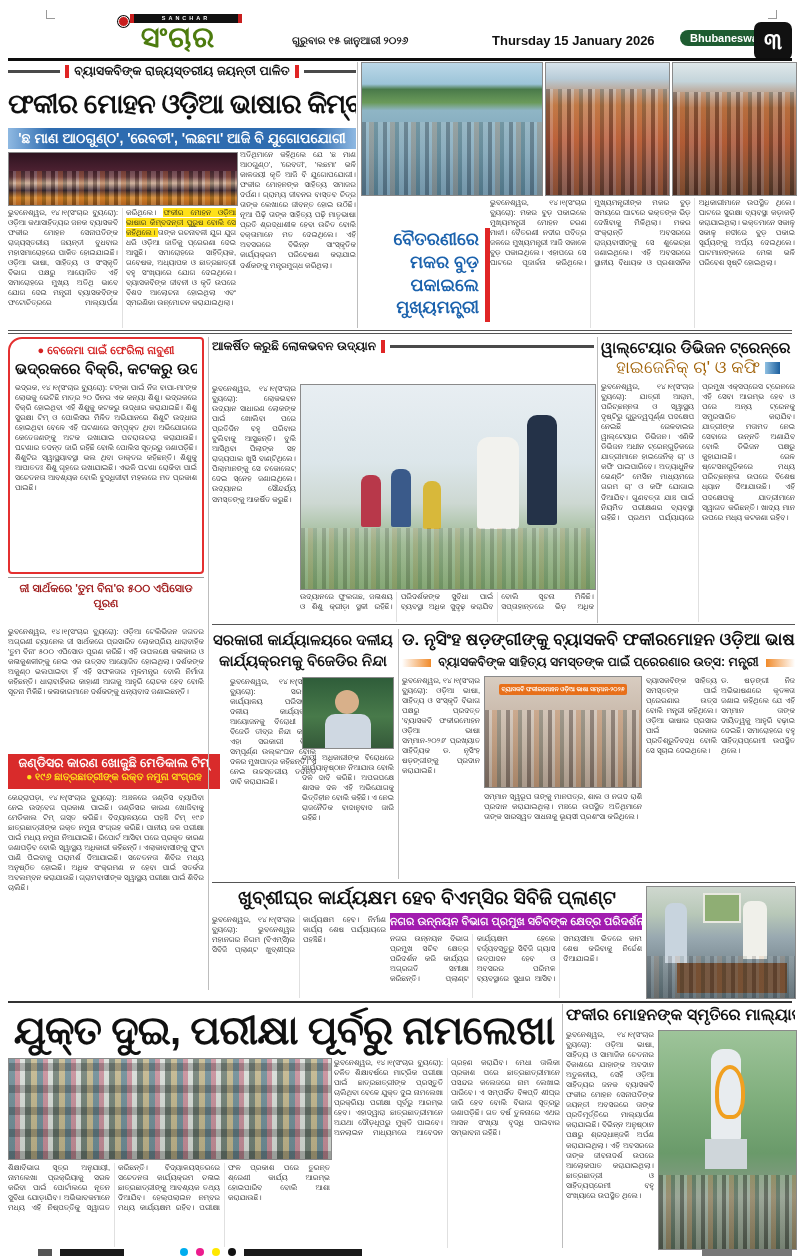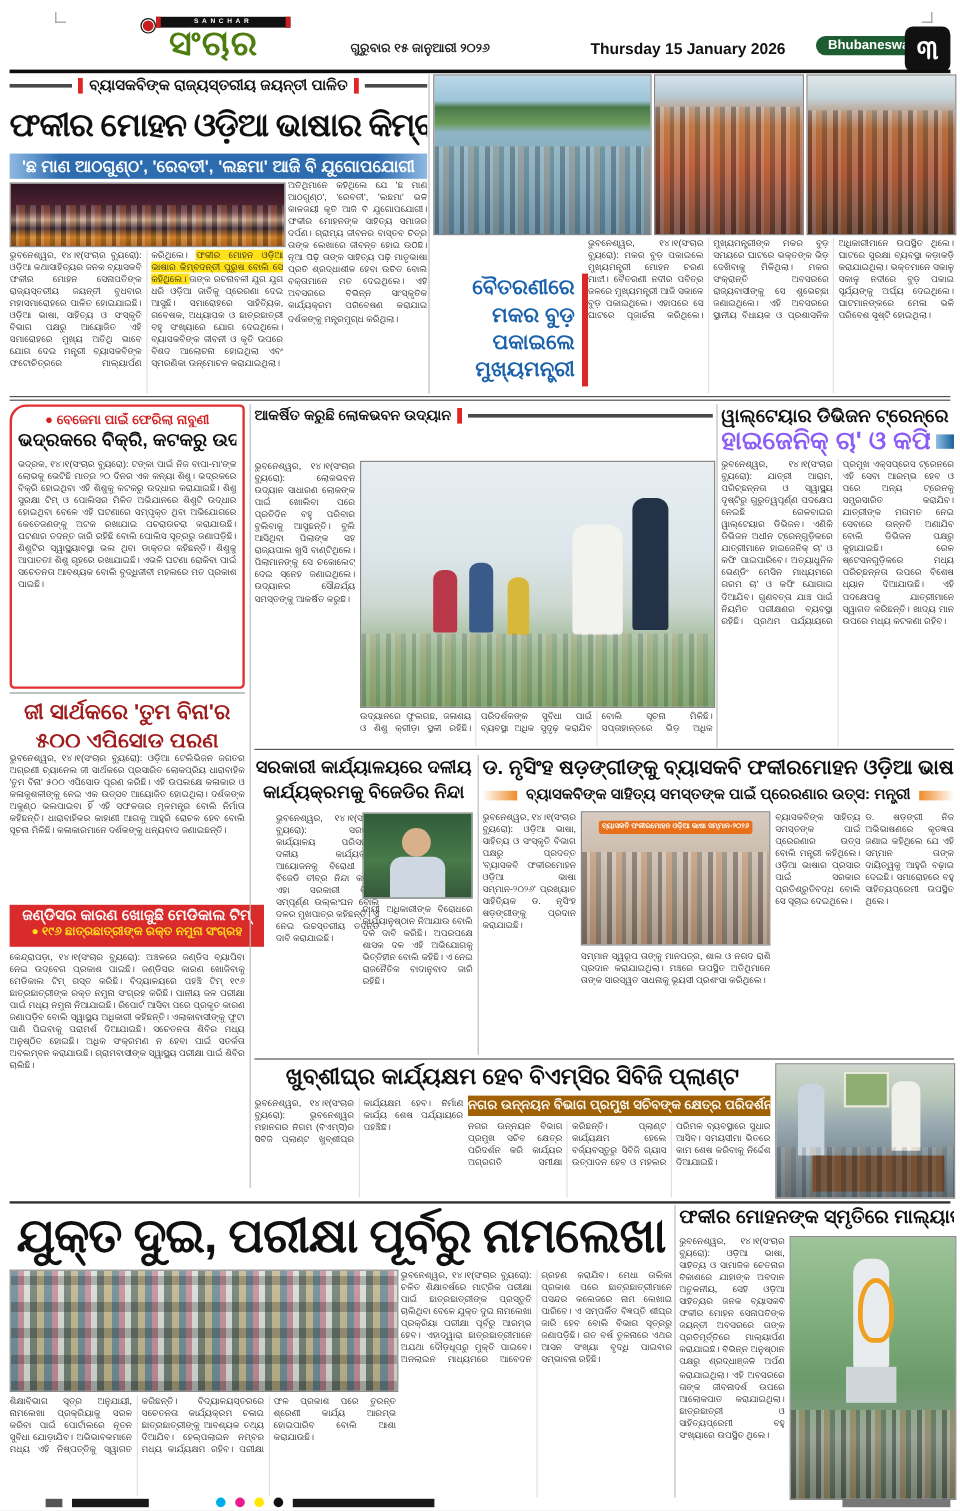--- a/index.html
+++ b/index.html
@@ -81,21 +81,21 @@
 
   <div class="hrule" style="left:8px;top:330px;width:784px;"></div>
   <div class="hrule" style="left:8px;top:333px;width:784px;"></div>
 
   <div style="position:absolute;left:8px;top:337px;width:196px;height:237px;border:2px solid #e43030;border-radius:14px 4px 4px 4px;padding:5px 5px;box-sizing:border-box;">
     <div style="color:#d42222;font-size:11px;font-weight:bold;text-align:center;white-space:nowrap;overflow:hidden;"><span>● </span><span>ବେଜେମା ପାଇଁ ଫେରିଲା ନାବୁଣୀ</span></div>
     <div class="hdl" style="font-size:15.5px;height:20px;line-height:20px;margin-top:2px;">ଭଦ୍ରକରେ ବିକ୍ରି, କଟକରୁ ଉଦ୍ଧାର</div>
     <div class="body-text" style="height:182px;margin-top:4px;">ଭଦ୍ରକ, ୧୪।୧(ସଂଚାର ବ୍ୟୁରୋ): ଟଙ୍କା ପାଇଁ ନିଜ ବାପା-ମା'ଙ୍କ ଲୋଭକୁ ଭେଟିଛି ମାତ୍ର ୨୦ ଦିନର ଏକ କନ୍ୟା ଶିଶୁ। ଭଦ୍ରକରେ ବିକ୍ରି ହୋଇଥିବା ଏହି ଶିଶୁକୁ କଟକରୁ ଉଦ୍ଧାର କରାଯାଇଛି। ଶିଶୁ ସୁରକ୍ଷା ଟିମ୍ ଓ ପୋଲିସର ମିଳିତ ଅଭିଯାନରେ ଶିଶୁଟି ଉଦ୍ଧାର ହୋଇଥିବା ବେଳେ ଏହି ଘଟଣାରେ ସମ୍ପୃକ୍ତ ଥିବା ଅଭିଯୋଗରେ କେତେଜଣଙ୍କୁ ଅଟକ ରଖାଯାଇ ପଚରାଉଚରା କରାଯାଉଛି। ଘଟଣାର ତଦନ୍ତ ଜାରି ରହିଛି ବୋଲି ପୋଲିସ ସୂତ୍ରରୁ ଜଣାପଡ଼ିଛି। ଶିଶୁଟିର ସ୍ୱାସ୍ଥ୍ୟାବସ୍ଥା ଭଲ ଥିବା ଡାକ୍ତର କହିଛନ୍ତି। ଶିଶୁକୁ ଆପାତତଃ ଶିଶୁ ଗୃହରେ ରଖାଯାଇଛି। ଏଭଳି ଘଟଣା ରୋକିବା ପାଇଁ ସଚେତନତା ଆବଶ୍ୟକ ବୋଲି ବୁଦ୍ଧିଜୀବୀ ମହଲରେ ମତ ପ୍ରକାଶ ପାଇଛି।</div>
   </div>
   <div class="hrule" style="left:8px;top:577px;width:196px;background:#999;"></div>
-  <div style="position:absolute;left:8px;top:581px;width:196px;height:42px;color:#a01c1c;font-size:18px;font-weight:bold;text-align:center;line-height:1.35;overflow:hidden;">ଜୀ ସାର୍ଥକରେ 'ତୁମ ବିନା'ର ୫୦୦ ଏପିସୋଡ ପୂରଣ</div>
+  <div style="position:absolute;left:8px;top:581px;width:196px;height:42px;color:#a01c1c;font-size:11px;font-weight:bold;text-align:center;line-height:1.35;overflow:hidden;">ଜୀ ସାର୍ଥକରେ 'ତୁମ ବିନା'ର ୫୦୦ ଏପିସୋଡ ପୂରଣ</div>
   <div class="body-text" style="position:absolute;left:8px;top:627px;width:196px;height:124px;">ଭୁବନେଶ୍ୱର, ୧୪।୧(ସଂଚାର ବ୍ୟୁରୋ): ଓଡ଼ିଆ ଟେଲିଭିଜନ ଜଗତର ଅଗ୍ରଣୀ ଚ୍ୟାନେଲ ଜୀ ସାର୍ଥକରେ ପ୍ରସାରିତ ଲୋକପ୍ରିୟ ଧାରାବାହିକ 'ତୁମ ବିନା' ୫୦୦ ଏପିସୋଡ ପୂରଣ କରିଛି। ଏହି ଉପଲକ୍ଷେ କଳାକାର ଓ କଳାକୁଶଳୀଙ୍କୁ ନେଇ ଏକ ଉତ୍ସବ ଆୟୋଜିତ ହୋଇଥିଲା। ଦର୍ଶକଙ୍କ ଅକୁଣ୍ଠ ଭଲପାଇବା ହିଁ ଏହି ସଫଳତାର ମୂଳମନ୍ତ୍ର ବୋଲି ନିର୍ମାତା କହିଛନ୍ତି। ଧାରାବାହିକର କାହାଣୀ ଆଗକୁ ଆହୁରି ରୋଚକ ହେବ ବୋଲି ସୂଚନା ମିଳିଛି। କଳାକାରମାନେ ଦର୍ଶକଙ୍କୁ ଧନ୍ୟବାଦ ଜଣାଇଛନ୍ତି।</div>
   <div style="position:absolute;left:8px;top:754px;width:212px;height:35px;background:#d92b2b;padding-top:2px;box-sizing:border-box;">
     <div style="color:#fff;font-size:12.5px;font-weight:bold;text-align:center;white-space:nowrap;overflow:hidden;">ଜଣ୍ଡିସର କାରଣ ଖୋଜୁଛି ମେଡିକାଲ ଟିମ୍</div>
     <div style="color:#ffe11a;font-size:10px;font-weight:bold;text-align:center;white-space:nowrap;overflow:hidden;"><span>● </span><span>୧୯୬ ଛାତ୍ରଛାତ୍ରୀଙ୍କ ରକ୍ତ ନମୁନା ସଂଗ୍ରହ</span></div>
   </div>
   <div class="body-text" style="position:absolute;left:8px;top:793px;width:196px;height:195px;">କେନ୍ଦ୍ରାପଡ଼ା, ୧୪।୧(ସଂଚାର ବ୍ୟୁରୋ): ଅଞ୍ଚଳରେ ଜଣ୍ଡିସ ବ୍ୟାପିବା ନେଇ ଉଦ୍‌ବେଗ ପ୍ରକାଶ ପାଇଛି। ଜଣ୍ଡିସର କାରଣ ଖୋଜିବାକୁ ମେଡିକାଲ ଟିମ୍ ଗସ୍ତ କରିଛି। ବିଦ୍ୟାଳୟରେ ପହଞ୍ଚି ଟିମ୍ ୧୯୬ ଛାତ୍ରଛାତ୍ରୀଙ୍କ ରକ୍ତ ନମୁନା ସଂଗ୍ରହ କରିଛି। ପାନୀୟ ଜଳ ପରୀକ୍ଷା ପାଇଁ ମଧ୍ୟ ନମୁନା ନିଆଯାଇଛି। ରିପୋର୍ଟ ଆସିବା ପରେ ପ୍ରକୃତ କାରଣ ଜଣାପଡ଼ିବ ବୋଲି ସ୍ୱାସ୍ଥ୍ୟ ଅଧିକାରୀ କହିଛନ୍ତି। ଏଲାକାବାସୀଙ୍କୁ ଫୁଟା ପାଣି ପିଇବାକୁ ପରାମର୍ଶ ଦିଆଯାଇଛି। ସଚେତନତା ଶିବିର ମଧ୍ୟ ଅନୁଷ୍ଠିତ ହୋଇଛି। ଅଧିକ ସଂକ୍ରମଣ ନ ହେବା ପାଇଁ ସତର୍କତା ଅବଲମ୍ବନ କରାଯାଉଛି। ଗ୍ରାମବାସୀଙ୍କ ସ୍ୱାସ୍ଥ୍ୟ ପରୀକ୍ଷା ପାଇଁ ଶିବିର ଚାଲିଛି।</div>
   <div class="vrule" style="left:208px;top:337px;height:653px;"></div>
 
   <div class="kicker-row" style="position:absolute;left:212px;top:339px;width:382px;">
     <div class="kicker-text" style="font-size:12px;">ଆକର୍ଷିତ କରୁଛି ଲୋକଭବନ ଉଦ୍ୟାନ</div>
@@ -109,21 +109,21 @@
     <div class="abs" style="left:60px;top:90px;width:20px;height:52px;background:#b8384a;border-radius:8px 8px 2px 2px;"></div>
     <div class="abs" style="left:90px;top:84px;width:20px;height:58px;background:#3a5a8a;border-radius:8px 8px 2px 2px;"></div>
     <div class="abs" style="left:122px;top:96px;width:18px;height:48px;background:#d8b83a;border-radius:8px 8px 2px 2px;"></div>
     <div class="tex" style="top:70%;opacity:.5;"></div>
   </div>
   <div class="body-text cols3" style="position:absolute;left:300px;top:592px;width:294px;height:30px;">ଉଦ୍ୟାନରେ ଫୁଲଗଛ, ଜଳାଶୟ ଓ ଶିଶୁ କ୍ରୀଡ଼ା ସ୍ଥଳୀ ରହିଛି। ପରିଦର୍ଶକଙ୍କ ସୁବିଧା ପାଇଁ ବ୍ୟବସ୍ଥା ଅଧିକ ସୁଦୃଢ଼ କରାଯିବ ବୋଲି ସୂଚନା ମିଳିଛି। ସପ୍ତାହାନ୍ତରେ ଭିଡ଼ ଅଧିକ ହେଉଛି।</div>
   <div class="vrule" style="left:597px;top:337px;height:286px;"></div>
 
   <div class="hdl" style="position:absolute;left:601px;top:338px;width:194px;height:20px;font-size:15.5px;line-height:20px;">ୱାଲ୍ଟେୟାର ଡିଭିଜନ ଟ୍ରେନ୍‌ରେ ମିଳିବ</div>
   <div style="position:absolute;left:601px;top:358px;width:194px;height:20px;display:flex;align-items:center;justify-content:center;gap:5px;">
-    <span style="color:#8b5cf6;font-size:21px;font-weight:bold;white-space:nowrap;overflow:hidden;">ହାଇଜେନିକ୍ ଚା' ଓ କଫି</span>
+    <span style="color:#a16207;font-size:17px;font-weight:normal;white-space:nowrap;overflow:hidden;">ହାଇଜେନିକ୍ ଚା' ଓ କଫି</span>
     <span style="display:inline-block;width:15px;height:12px;background:linear-gradient(90deg,#8fc0e2,#1c5f9e);"></span>
   </div>
   <div class="body-text cols2" style="position:absolute;left:601px;top:382px;width:194px;height:240px;">ଭୁବନେଶ୍ୱର, ୧୪।୧(ସଂଚାର ବ୍ୟୁରୋ): ଯାତ୍ରୀ ଆରାମ, ପରିଚ୍ଛନ୍ନତା ଓ ସ୍ୱାସ୍ଥ୍ୟ ଦୃଷ୍ଟିରୁ ଗୁରୁତ୍ୱପୂର୍ଣ୍ଣ ପଦକ୍ଷେପ ନେଇଛି ରେଳବାଇର ୱାଲ୍ଟେୟାର ଡିଭିଜନ। ଏଣିକି ଡିଭିଜନ ଅଧୀନ ଟ୍ରେନ୍‌ଗୁଡ଼ିକରେ ଯାତ୍ରୀମାନେ ହାଇଜେନିକ୍ ଚା' ଓ କଫି ପାଇପାରିବେ। ଅତ୍ୟାଧୁନିକ ଭେଣ୍ଡିଂ ମେସିନ ମାଧ୍ୟମରେ ଗରମ ଚା' ଓ କଫି ଯୋଗାଇ ଦିଆଯିବ। ଗୁଣବତ୍ତା ଯାଞ୍ଚ ପାଇଁ ନିୟମିତ ପରୀକ୍ଷଣର ବ୍ୟବସ୍ଥା ରହିଛି। ପ୍ରଥମ ପର୍ଯ୍ୟାୟରେ ପ୍ରମୁଖ ଏକ୍ସପ୍ରେସ ଟ୍ରେନରେ ଏହି ସେବା ଆରମ୍ଭ ହେବ ଓ ପରେ ଅନ୍ୟ ଟ୍ରେନକୁ ସମ୍ପ୍ରସାରିତ କରାଯିବ। ଯାତ୍ରୀଙ୍କ ମତାମତ ନେଇ ସେବାରେ ଉନ୍ନତି ଅଣାଯିବ ବୋଲି ଡିଭିଜନ ପକ୍ଷରୁ କୁହାଯାଇଛି। ରେଳ ଷ୍ଟେସନଗୁଡ଼ିକରେ ମଧ୍ୟ ପରିଚ୍ଛନ୍ନତା ଉପରେ ବିଶେଷ ଧ୍ୟାନ ଦିଆଯାଉଛି। ଏହି ପଦକ୍ଷେପକୁ ଯାତ୍ରୀମାନେ ସ୍ୱାଗତ କରିଛନ୍ତି। ଖାଦ୍ୟ ମାନ ଉପରେ ମଧ୍ୟ କଟକଣା ରହିବ।</div>
 
   <div class="hrule" style="left:212px;top:624px;width:583px;"></div>
 
   <div style="position:absolute;left:212px;top:629px;width:182px;height:44px;font-size:15px;font-weight:bold;text-align:center;line-height:1.4;overflow:hidden;">ସରକାରୀ କାର୍ଯ୍ୟାଳୟରେ ଦଳୀୟ କାର୍ଯ୍ୟକ୍ରମକୁ ବିଜେଡିର ନିନ୍ଦା</div>
   <div class="body-text" style="position:absolute;left:196px;top:677px;width:86px;height:202px;margin-left:34px;">ଭୁବନେଶ୍ୱର, ୧୪।୧(ସଂଚାର ବ୍ୟୁରୋ): ସରକାରୀ କାର୍ଯ୍ୟାଳୟ ପରିସରରେ ଦଳୀୟ କାର୍ଯ୍ୟକ୍ରମ ଆୟୋଜନକୁ ବିରୋଧୀ ଦଳ ବିଜେଡି ତୀବ୍ର ନିନ୍ଦା କରିଛି। ଏହା ସରକାରୀ ବିଧିର ସମ୍ପୂର୍ଣ୍ଣ ଉଲ୍ଲଂଘନ ବୋଲି ଦଳର ମୁଖପାତ୍ର କହିଛନ୍ତି। ଏ ନେଇ ଉଚ୍ଚସ୍ତରୀୟ ତଦନ୍ତ ଦାବି କରାଯାଇଛି।</div>
   <div class="abs" style="left:302px;top:677px;width:92px;height:202px;">
     <div class="photo" style="position:relative;left:0;top:0;width:90px;height:70px;background:linear-gradient(180deg,#2f5d3a 0%,#487a4a 55%,#35593a 100%);">
@@ -148,22 +148,22 @@
     </div>
     <div class="body-text" style="height:86px;margin-top:4px;">ସମ୍ମାନ ସ୍ୱରୂପ ତାଙ୍କୁ ମାନପତ୍ର, ଶାଲ ଓ ନଗଦ ରାଶି ପ୍ରଦାନ କରାଯାଇଥିଲା। ମଞ୍ଚରେ ଉପସ୍ଥିତ ଅତିଥିମାନେ ତାଙ୍କ ସାରସ୍ୱତ ସାଧନାକୁ ଭୂୟସୀ ପ୍ରଶଂସା କରିଥିଲେ।</div>
   </div>
   <div class="body-text" style="position:absolute;left:721px;top:676px;width:74px;height:203px;">ଡ. ଷଡ଼ଙ୍ଗୀ ନିଜ ଅଭିଭାଷଣରେ କୃତଜ୍ଞତା ଜଣାଇ କହିଥିଲେ ଯେ ଏହି ସମ୍ମାନ ତାଙ୍କ ଦାୟିତ୍ୱକୁ ଆହୁରି ବଢ଼ାଇ ଦେଇଛି। ସମାରୋହରେ ବହୁ ସାହିତ୍ୟପ୍ରେମୀ ଉପସ୍ଥିତ ଥିଲେ।</div>
   <div class="body-text" style="position:absolute;left:646px;top:676px;width:71px;height:203px;">ବ୍ୟାସକବିଙ୍କ ସାହିତ୍ୟ ସମସ୍ତଙ୍କ ପାଇଁ ପ୍ରେରଣାର ଉତ୍ସ ବୋଲି ମନ୍ତ୍ରୀ କହିଥିଲେ। ଓଡ଼ିଆ ଭାଷାର ପ୍ରସାର ପାଇଁ ସରକାର ପ୍ରତିଶ୍ରୁତିବଦ୍ଧ ବୋଲି ସେ ସୂଚାଇ ଦେଇଥିଲେ।</div>
 
   <div class="hrule" style="left:212px;top:882px;width:583px;"></div>
 
   <div class="hdl" style="position:absolute;left:212px;top:884px;width:430px;height:27px;font-size:19px;line-height:27px;">ଖୁବ୍‌ଶୀଘ୍ର କାର୍ଯ୍ୟକ୍ଷମ ହେବ ବିଏମ୍‌ସିର ସିବିଜି ପ୍ଲାଣ୍ଟ</div>
   <div class="body-text cols2" style="position:absolute;left:212px;top:915px;width:174px;height:83px;">ଭୁବନେଶ୍ୱର, ୧୪।୧(ସଂଚାର ବ୍ୟୁରୋ): ଭୁବନେଶ୍ୱର ମହାନଗର ନିଗମ (ବିଏମ୍‌ସି)ର ସିବିଜି ପ୍ଲାଣ୍ଟ ଖୁବ୍‌ଶୀଘ୍ର କାର୍ଯ୍ୟକ୍ଷମ ହେବ। ନିର୍ମାଣ କାର୍ଯ୍ୟ ଶେଷ ପର୍ଯ୍ୟାୟରେ ପହଞ୍ଚିଛି।</div>
-  <div style="position:absolute;left:390px;top:913px;width:252px;height:17px;background:#a16207;color:#fff;font-size:11px;font-weight:bold;text-align:center;line-height:17px;white-space:nowrap;overflow:hidden;">ନଗର ଉନ୍ନୟନ ବିଭାଗ ପ୍ରମୁଖ ସଚିବଙ୍କ କ୍ଷେତ୍ର ପରିଦର୍ଶନ</div>
-  <div class="body-text cols3" style="position:absolute;left:390px;top:934px;width:252px;height:64px;">ନଗର ଉନ୍ନୟନ ବିଭାଗ ପ୍ରମୁଖ ସଚିବ କ୍ଷେତ୍ର ପରିଦର୍ଶନ କରି କାର୍ଯ୍ୟର ଅଗ୍ରଗତି ସମୀକ୍ଷା କରିଛନ୍ତି। ପ୍ଲାଣ୍ଟ କାର୍ଯ୍ୟକ୍ଷମ ହେଲେ ବର୍ଜ୍ୟବସ୍ତୁରୁ ସିବିଜି ଗ୍ୟାସ ଉତ୍ପାଦନ ହେବ ଓ ମହଲର ପରିମଳ ବ୍ୟବସ୍ଥାରେ ସୁଧାର ଆସିବ। ସମୟସୀମା ଭିତରେ କାମ ଶେଷ କରିବାକୁ ନିର୍ଦ୍ଦେଶ ଦିଆଯାଇଛି।</div>
+  <div style="position:absolute;left:390px;top:913px;width:252px;height:17px;background:#a21caf;color:#fff;font-size:11px;font-weight:bold;text-align:center;line-height:17px;white-space:nowrap;overflow:hidden;">ନଗର ଉନ୍ନୟନ ବିଭାଗ ପ୍ରମୁଖ ସଚିବଙ୍କ କ୍ଷେତ୍ର ପରିଦର୍ଶନ</div>
+  <div class="body-text cols3" style="position:absolute;left:390px;top:934px;width:252px;height:64px;">ନଗର ଉନ୍ନୟନ ବିଭାଗ ପ୍ରମୁଖ ସଚିବ କ୍ଷେତ୍ର ପରିଦର୍ଶନ କରି କାର୍ଯ୍ୟର ଅଗ୍ରଗତି ସମୀକ୍ଷା କରିଛନ୍ତି। ପ୍ଲାଣ୍ଟ କାର୍ଯ୍ୟକ୍ଷମ ହେଲେ ବର୍ଜ୍ୟବସ୍ତୁରୁ ସିବିଜି ଗ୍ୟାସ ଉତ୍ପାଦନ ହେବ ଓ ଅବସରର ପରିମଳ ବ୍ୟବସ୍ଥାରେ ସୁଧାର ଆସିବ। ସମୟସୀମା ଭିତରେ କାମ ଶେଷ କରିବାକୁ ନିର୍ଦ୍ଦେଶ ଦିଆଯାଇଛି।</div>
   <div class="photo" style="left:646px;top:886px;width:148px;height:111px;background:linear-gradient(180deg,#cfd8cf 0%,#b8c8b8 24%,#98a8b0 46%,#7a8a92 72%,#5a6a72 100%);">
     <div class="abs" style="left:56px;top:6px;width:34px;height:26px;background:#8fae74;border:2px solid #e8e8e0;"></div>
     <div class="abs" style="left:18px;top:16px;width:22px;height:60px;background:#c8d4de;border-radius:8px 8px 0 0;"></div>
     <div class="abs" style="left:96px;top:14px;width:24px;height:58px;background:#f0f0ea;border-radius:8px 8px 0 0;"></div>
     <div class="abs" style="left:30px;top:76px;width:110px;height:30px;background:#6a4a32;"></div>
     <div class="tex" style="top:62%;opacity:.5;"></div>
   </div>
 
   <div class="hrule" style="left:8px;top:1001px;width:784px;height:2px;background:#333;"></div>
 

